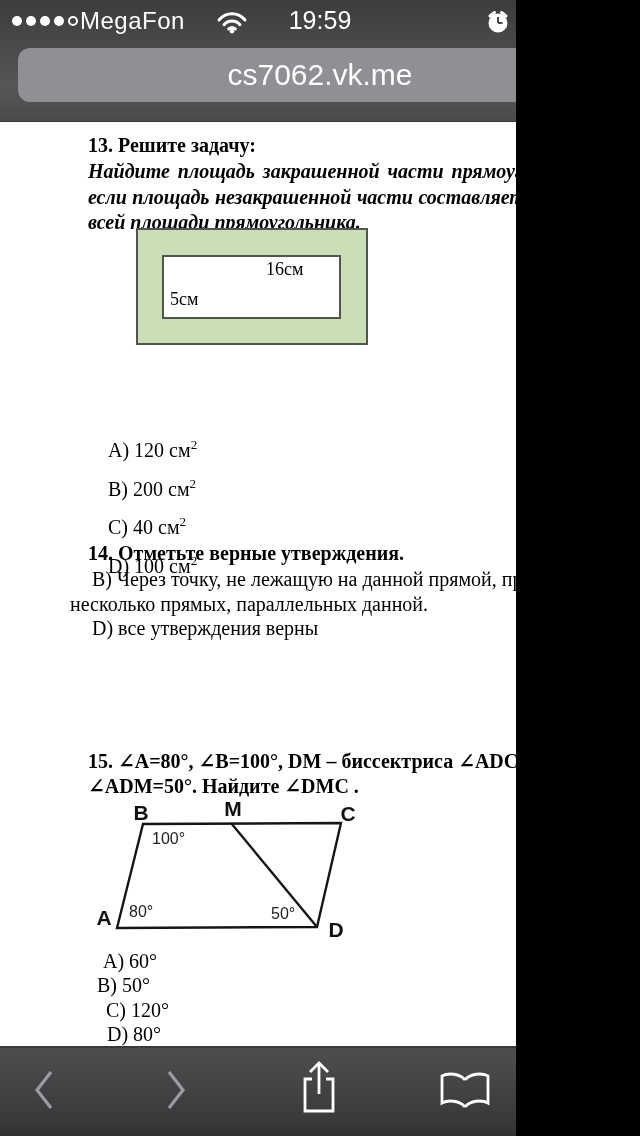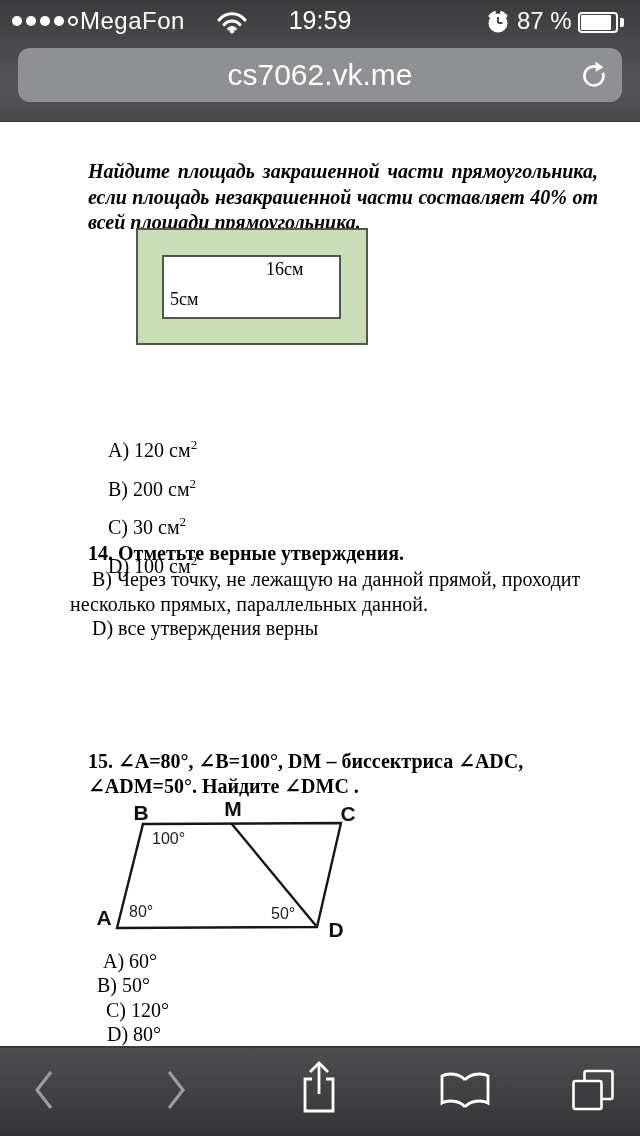--- a/index.html
+++ b/index.html
@@ -1,16 +1,16 @@
 <!DOCTYPE html>
 <html><head>
 <meta charset="utf-8">
 <style>
   html,body{margin:0;padding:0;background:#000;}
-  .screen{position:relative;width:640px;height:1136px;background:#3b82f6;overflow:hidden;
+  .screen{position:relative;width:516px;height:1136px;background:#3b82f6;overflow:hidden;
           font-family:"Liberation Serif","DejaVu Serif","DejaVu Sans",serif;}
 
   
   .topbar{position:absolute;top:0;left:0;width:640px;height:122px;
           background:linear-gradient(180deg,#3c3c3e 0%,#565658 72%,#4a4a4c 100%);
           border-bottom:1px solid #39393b;box-sizing:border-box;}
   .statusbar{position:absolute;top:0;left:0;right:0;height:44px;color:#fff;
              font-family:"Liberation Sans","DejaVu Sans",sans-serif;}
   .dots{position:absolute;left:12px;top:16px;display:flex;gap:4px;}
   .dot{width:10px;height:10px;border-radius:50%;background:#fff;}
@@ -101,33 +101,34 @@
       <span class="url-text">cs7062.vk.me</span>
       <svg class="reload" width="32" height="32">
         <path d="M24.9,13.8 A9.5,9.5 0 1 1 18.5,7.8" stroke="#fff" stroke-width="2.6" fill="none"></path>
         <polygon points="17.5,2.6 25.4,8.2 17.8,12.8" fill="#fff"></polygon>
       </svg>
     </div>
   </header>
 
   <main class="page">
 
+    <div class="abs q13-title">13. Решите задачу:</div>
     <div class="abs q13-body">Найдите площадь закрашенной части прямоугольника, если площадь незакрашенной части составляет 40% от всей площади прямоугольника.</div>
 
     <div class="abs fig-outer">
       <div class="fig-inner">
         <span class="lbl16">16см</span>
         <span class="lbl5">5см</span>
       </div>
     </div>
 
     <div class="abs q13-opts">
       <div><span>A) 120 см</span><sup>2</sup></div>
       <div><span>B) 200 см</span><sup>2</sup></div>
-      <div><span>C) 30 см</span><sup>2</sup></div>
+      <div><span>C) 40 см</span><sup>2</sup></div>
       <div><span>D) 100 см</span><sup>2</sup></div>
     </div>
 
     <div class="abs q14-title">14. Отметьте верные утверждения.</div>
     <div class="abs q14-body">
       <p>В) Через точку, не лежащую на данной прямой, проходит несколько прямых, параллельных данной.</p>
       <p>D) все утверждения верны</p>
     </div>
 
     <div class="abs q15-title">15.  ∠A=80°, ∠B=100°, DM – биссектриса ∠ADC, ∠ADM=50°. Найдите ∠DMC .</div>

